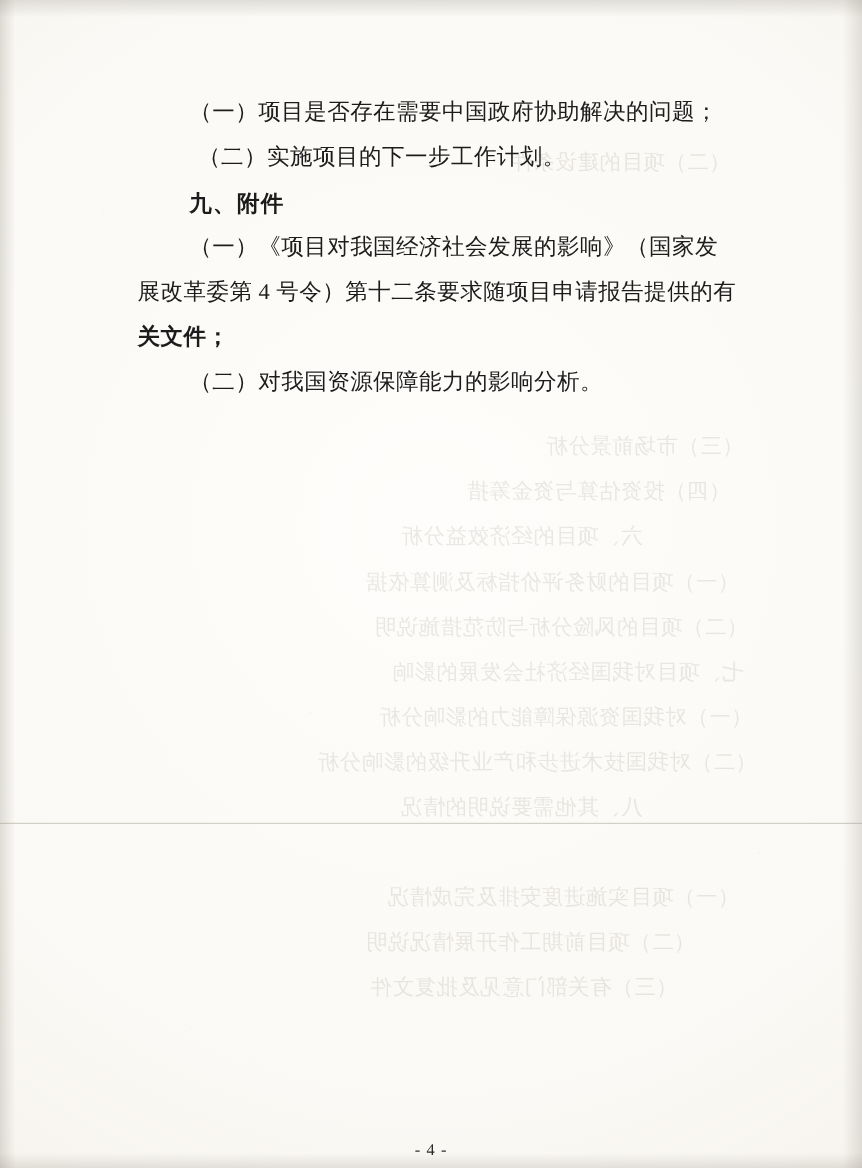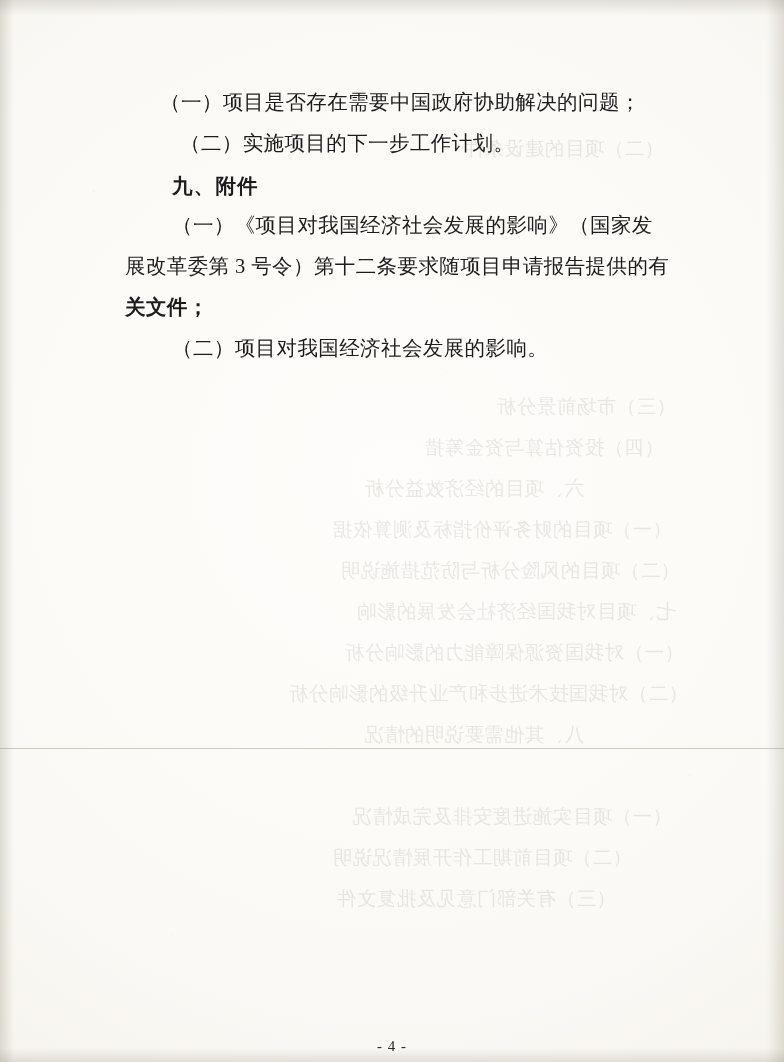--- a/index.html
+++ b/index.html
@@ -119,27 +119,27 @@
       <div class="bl" style="left: 108px; top: 591px;">七、项目对我国经济社会发展的影响</div>
       <div class="bl" style="left: 100px; top: 632px;">（一）对我国资源保障能力的影响分析</div>
       <div class="bl" style="left: 96px; top: 673px;">（二）对我国技术进步和产业升级的影响分析</div>
       <div class="bl" style="left: 200px; top: 714px;">八、其他需要说明的情况</div>
       <div class="bl" style="left: 112px; top: 796px;">（一）项目实施进度安排及完成情况</div>
       <div class="bl" style="left: 152px; top: 837px;">（二）项目前期工作开展情况说明</div>
       <div class="bl" style="left: 168px; top: 878px;">（三）有关部门意见及批复文件</div>
     </div>
 
   <div class="content" id="content-layer">
-      <div class="line" style="left: 160px; top: 82px;">（一）项目是否存在需要中国政府协助解决的问题；</div>
+      <div class="line" style="left: 172px; top: 82px;">（一）项目是否存在需要中国政府协助解决的问题；</div>
       <div class="line" style="left: 160px; top: 123px; margin-left: 20px;">（二）实施项目的下一步工作计划。</div>
       <div class="line heading" style="left: 172px; top: 166px;">九、附件</div>
       <div class="line" style="left: 172px; top: 205px;">（一）《项目对我国经济社会发展的影响》（国家发</div>
-      <div class="line" style="left: 125px; top: 246px;">展改革委第 3 号令）第十二条要求随项目申请报告提供的有</div>
+      <div class="line" style="left: 125px; top: 246px;">展改革委第 4 号令）第十二条要求随项目申请报告提供的有</div>
       <div class="line" style="left: 125px; top: 287px; font-weight: bold;">关文件；</div>
-      <div class="line" style="left: 172px; top: 328px;">（二）项目对我国经济社会发展的影响。</div>
+      <div class="line" style="left: 172px; top: 328px;">（二）对我国资源保障能力的影响分析。</div>
     </div>
 
   <div class="noise"></div>
   <div class="edge-left"></div>
   <div class="edge-right"></div>
   <div class="edge-top"></div>
   <div class="edge-bottom"></div>
   <div class="fold"></div>
 
   <div class="footer" style="top:1038px;">- 4 -</div>

